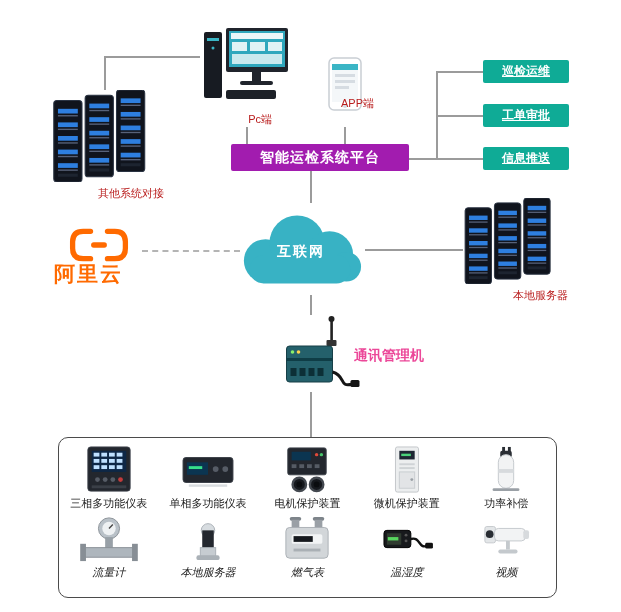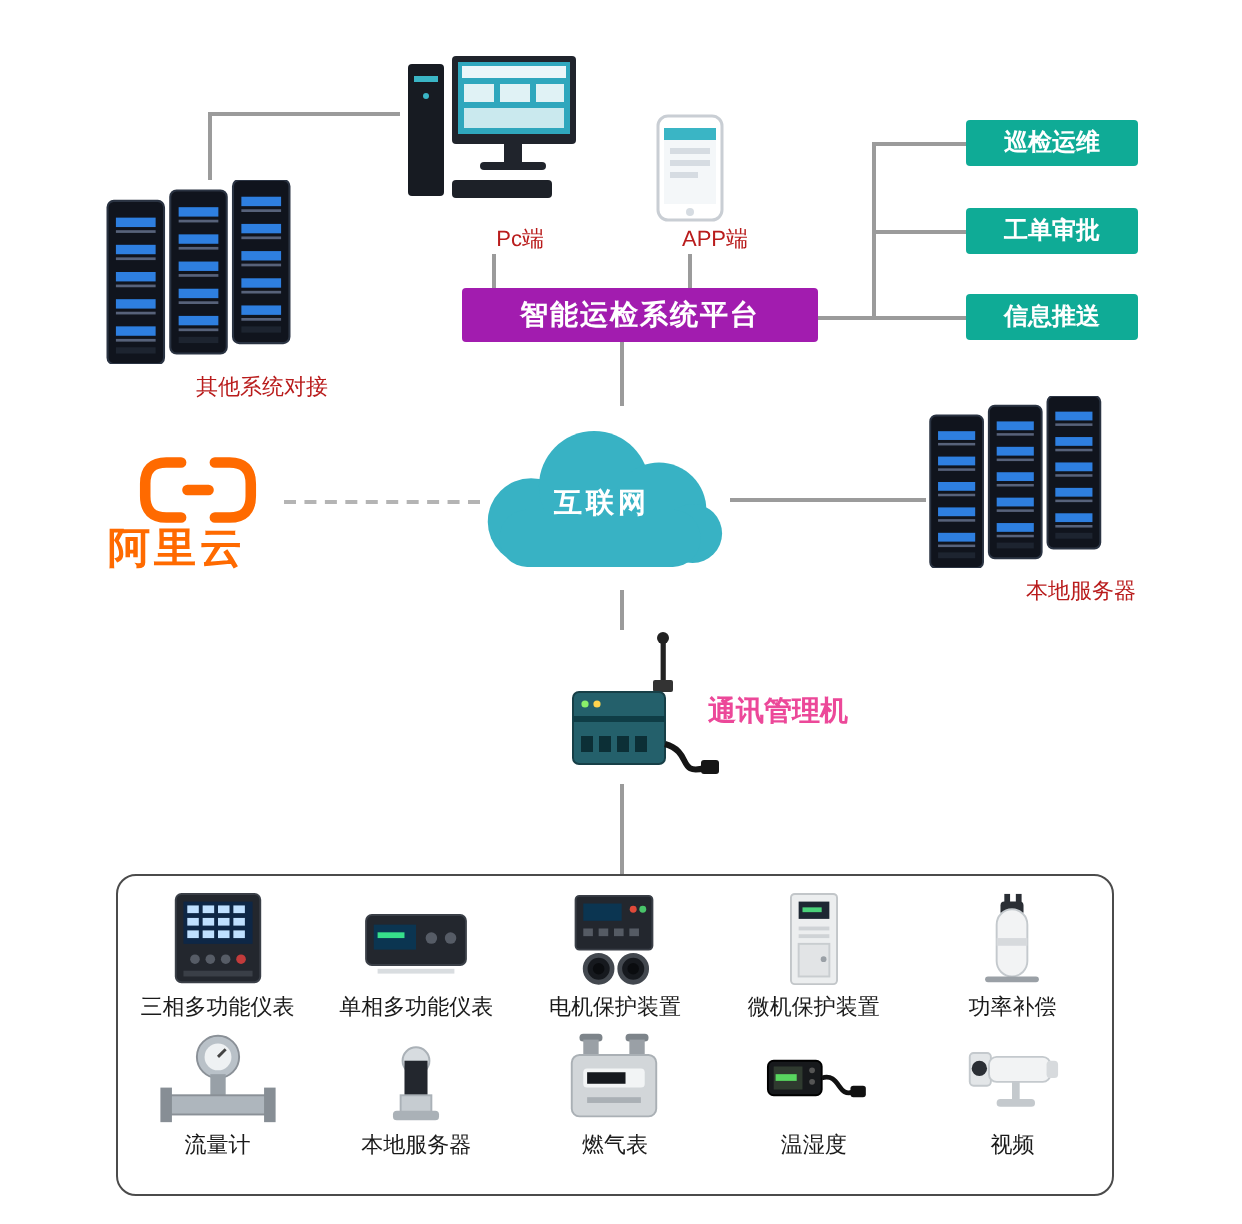--- a/index.html
+++ b/index.html
@@ -7,31 +7,31 @@
          font-family:"Liberation Sans","DejaVu Sans",sans-serif;color:#222;}
   .abs{position:absolute;}
   .vline{position:absolute;width:1.5px;background:#9b9b9b;}
   .hline{position:absolute;height:1.5px;background:#9b9b9b;}
   .dashline{position:absolute;height:0;border-top:2px dashed #b4b4b4;}
   .node-label{position:absolute;text-align:right;font-size:11px;color:#b91c1c;}
   .banner{position:absolute;left:231px;top:144px;width:178px;height:27px;background:#a21caf;
           color:#fff;font-size:14px;font-weight:bold;text-align:center;line-height:27px;
           letter-spacing:1px;border-radius:2px;}
   .feature{position:absolute;left:483px;width:86px;height:23px;background:#0fab96;color:#fff;
-           font-size:12px;font-weight:bold;text-align:center;line-height:23px;border-radius:2px;}
+           font-size:12px;font-weight:bold;text-align:center;line-height:23px;border-radius:2px;text-decoration:underline;}
   .aliyun-text{position:absolute;left:54px;top:260px;width:92px;
                color:#ff6a00;font-size:21px;font-weight:bold;letter-spacing:2px;}
   .cloud-text{position:absolute;left:266px;top:243px;width:70px;text-align:center;color:#fff;
               font-size:14px;font-weight:bold;letter-spacing:2px;}
   .comm-label{position:absolute;left:354px;top:347px;width:100px;font-size:14px;font-weight:600;color:#ec4899;}
   .device-box{position:absolute;left:58px;top:437px;width:499px;height:161px;
               border:1.5px solid #4b4b4b;border-radius:10px;box-sizing:border-box;}
   .device-row{display:flex;justify-content:space-around;align-items:flex-end;}
   .device-row.r1{margin-top:8px;}
-  .device-row.r2{margin-top:4px;}
+  .device-row.r2{margin-top:4px;font-style:italic;}
   .device-cell{width:95px;display:flex;flex-direction:column;align-items:center;}
   .device-cell svg{display:block;}
   .device-label{font-size:11px;color:#1a1a1a;margin-top:2px;white-space:nowrap;text-align:center;}
 </style>
 </head>
 <body>
 
 <div id="stage">
 
   <svg width="0" height="0" style="position:absolute" aria-hidden="true">
@@ -77,21 +77,21 @@
 
   <svg class="abs" style="left:326px;top:56px" width="38" height="56" viewBox="0 0 36 56">
     <rect x="2" y="2" width="32" height="52" rx="5" fill="#ffffff" stroke="#c9ced4" stroke-width="1.5"></rect>
     <rect x="5" y="8" width="26" height="38" fill="#f4f7f9"></rect>
     <rect x="5" y="8" width="26" height="6" fill="#3ab5c5"></rect>
     <rect x="8" y="18" width="20" height="3" fill="#d6dce2"></rect>
     <rect x="8" y="24" width="20" height="3" fill="#d6dce2"></rect>
     <rect x="8" y="30" width="14" height="3" fill="#d6dce2"></rect>
     <circle cx="18" cy="50" r="2" fill="#d6dce2"></circle>
   </svg>
-  <div class="node-label" style="left:316px;top:112px;width:58px">APP端</div>
+  <div class="node-label" style="left:316px;top:96px;width:58px">APP端</div>
 
   <div class="banner">智能运检系统平台</div>
 
   <div class="feature" style="top:60px">巡检运维</div>
   <div class="feature" style="top:104px">工单审批</div>
   <div class="feature" style="top:147px">信息推送</div>
 
   <svg class="abs" style="left:52px;top:90px" width="106" height="92" viewBox="0 0 100 88">
     <use href="#server-group"></use>
   </svg>

